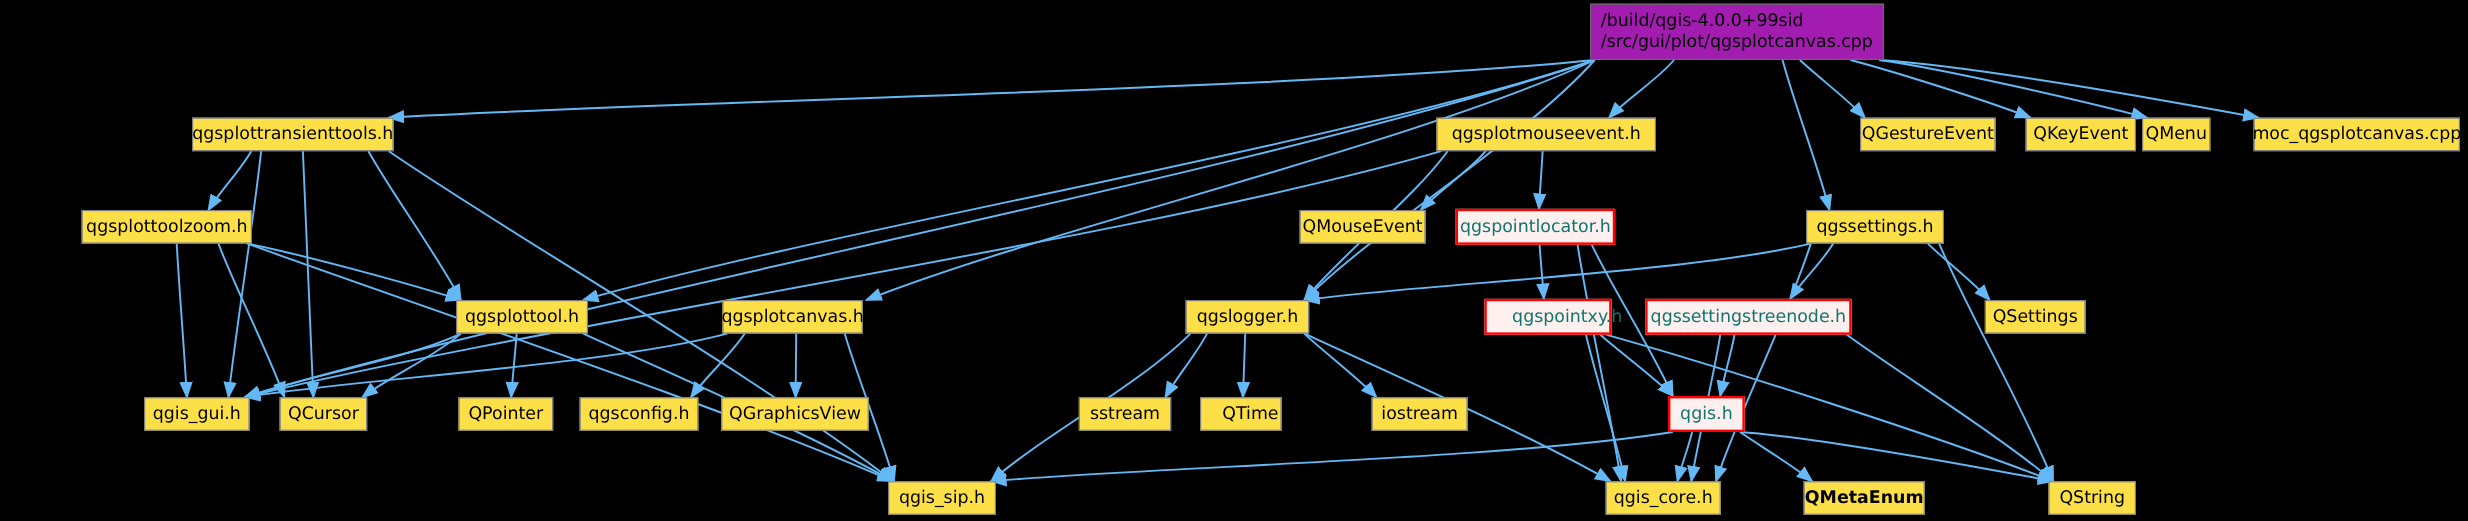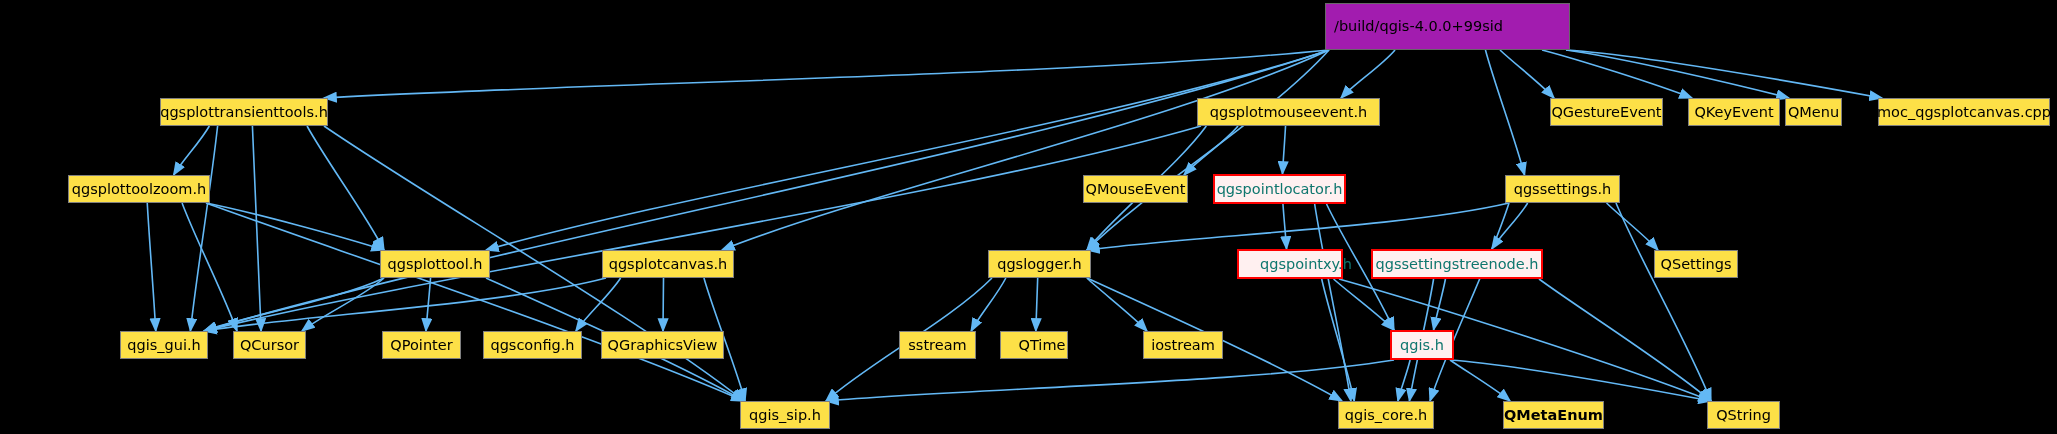--- a/index.html
+++ b/index.html
@@ -78,20 +78,21 @@
         <path d="M1339,279 C1432,305.1 1618,364.4 1711,401" marker-end="url(#ah)"></path>
         <path d="M1410.12,360 C1407.06,372.6672 1400.94,388.7 1397.88,401" marker-end="url(#ah)"></path>
         <path d="M1450,360 C1465.02625,370.49685 1495.0787500000001,388.7 1510.105,401" marker-end="url(#ah)"></path>
         <path d="M1450,360 C1515.25,364.47 1645.75,388.7 1711,401" marker-end="url(#ah)"></path>
         <path d="M1394,360 C1252,382.8 968,388.7 826,401" marker-end="url(#ah)"></path>
       </g>
   </svg>
   <div id="node-layer">
       <div class="node root" style="left: 1325px; top: 3px; width: 245px; height: 47px;">
         <span>/build/qgis-4.0.0+99sid</span>
+        <span>/src/gui/plot/qgsplotcanvas.cpp</span>
       </div>
       <div class="node normal" style="left: 160px; top: 98px; width: 168px; height: 28px;">
         <span>qgsplottransienttools.h</span>
       </div>
       <div class="node normal" style="left: 1197px; top: 98px; width: 183px; height: 28px;">
         <span>qgsplotmouseevent.h</span>
       </div>
       <div class="node normal" style="left: 1550px; top: 98px; width: 113px; height: 28px;">
         <span>QGestureEvent</span>
       </div>
@@ -112,21 +113,21 @@
       </div>
       <div class="node red" style="left: 1213px; top: 174px; width: 133px; height: 30px;">
         <span>qgspointlocator.h</span>
       </div>
       <div class="node normal" style="left: 1505px; top: 175px; width: 115px; height: 28px;">
         <span>qgssettings.h</span>
       </div>
       <div class="node normal" style="left: 380px; top: 250px; width: 110px; height: 28px;">
         <span>qgsplottool.h</span>
       </div>
-      <div class="node normal" style="left: 602px; top: 250px; width: 132px; height: 28px;">
+      <div class="node normal" style="left: 602px; top: 250px; width: 117px; height: 28px;">
         <span>qgsplotcanvas.h</span>
       </div>
       <div class="node normal" style="left: 988px; top: 250px; width: 103px; height: 28px;">
         <span>qgslogger.h</span>
       </div>
       <div class="node red" style="left: 1237px; top: 249px; width: 106px; height: 30px; padding-left: 32px;">
         <span>qgspointxy.h</span>
       </div>
       <div class="node red" style="left: 1371px; top: 249px; width: 172px; height: 30px;">
         <span>qgssettingstreenode.h</span>

